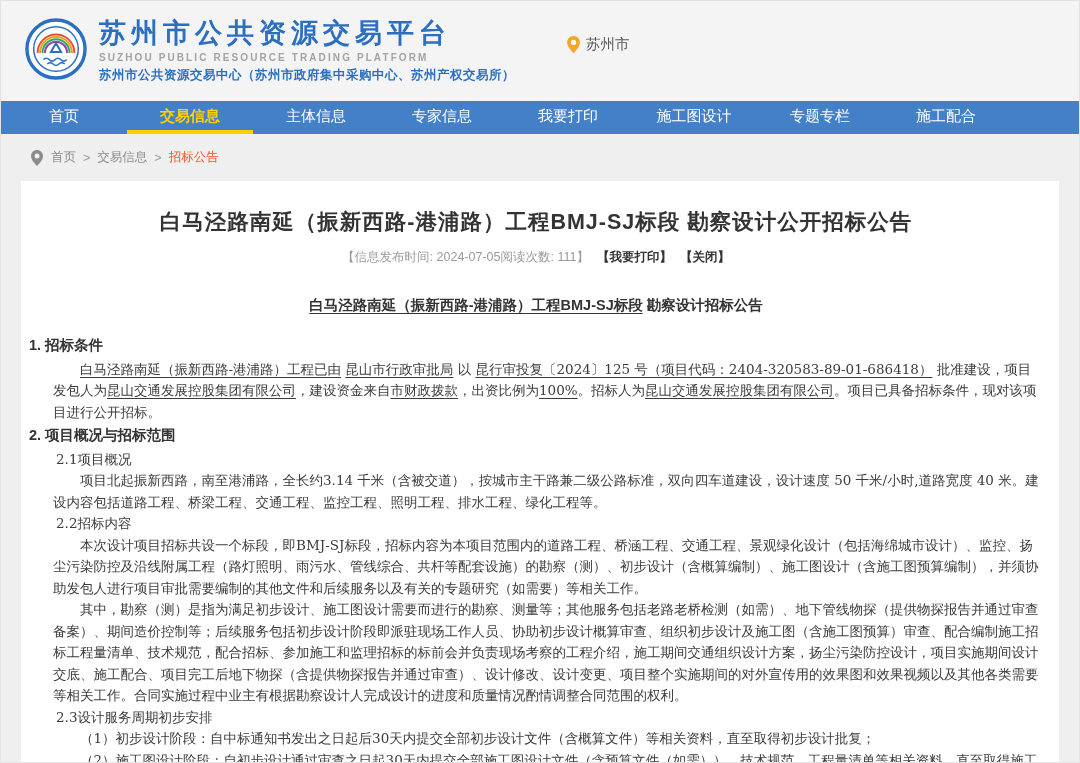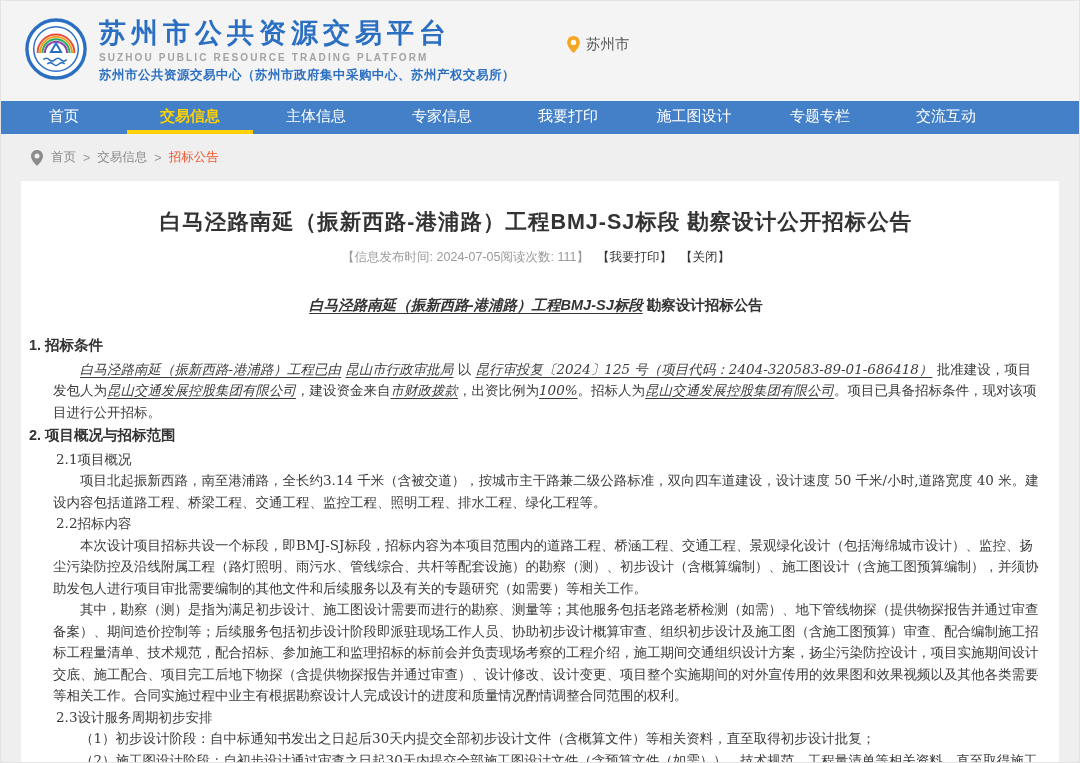--- a/index.html
+++ b/index.html
@@ -37,23 +37,23 @@
   .crumb { cursor:pointer; }
   .crumb.current { color:#f0562c; }
   .bc-pin { margin-right:8px; }
   
   .card {
     margin:0 20px; background:#ffffff; height:583px;
     padding:14px 16px 0 8px; overflow:hidden;
   }
   .page-title { text-align:center; font-size:21.5px; font-weight:bold; color:#333; letter-spacing:1px; margin-top:12px; }
   .meta-line { text-align:center; margin-top:13px; font-size:12.5px; color:#9a9a9a; }
-  .meta-action { color:#333; font-weight:normal; margin-left:8px; cursor:pointer; }
+  .meta-action { color:#333; font-weight:bold; margin-left:8px; cursor:pointer; }
   .doc-subtitle { text-align:center; margin-top:30px; font-size:14.5px; font-weight:bold; color:#333; }
-  .u { text-decoration:underline; text-underline-offset:3px;font-style:italic; }
+  .u { text-decoration:underline; text-underline-offset:3px; }
   .article { margin-top:20px; font-family:"DejaVu Serif","Liberation Serif",serif; font-size:13.5px; line-height:21.5px; color:#3b3b3b; }
   .sec-h { font-family:"Liberation Sans",sans-serif; font-size:14.5px; font-weight:600; color:#333; margin:2px 0 2px 0; }
   .sub-h { text-indent:2em; }
   .para { text-indent:2em;margin-left:24px; }
 </style>
 </head>
 <body>
 
 <header class="site-header">
   <div class="brand">
@@ -87,21 +87,21 @@
 </header>
 
 <nav class="main-nav">
   <div class="nav-item">首页</div>
   <div class="nav-item active">交易信息</div>
   <div class="nav-item">主体信息</div>
   <div class="nav-item">专家信息</div>
   <div class="nav-item">我要打印</div>
   <div class="nav-item">施工图设计</div>
   <div class="nav-item">专题专栏</div>
-  <div class="nav-item">交流互动</div>
+  <div class="nav-item">施工配合</div>
 </nav>
 
 <div class="breadcrumb">
   <svg class="bc-pin" width="12" height="16" viewBox="0 0 24 32">
     <path d="M12 0C5.4 0 0 5.4 0 12c0 9 12 20 12 20s12-11 12-20C24 5.4 18.6 0 12 0z" fill="#8c8c8c"></path>
     <circle cx="12" cy="12" r="5" fill="#f0f0f0"></circle>
   </svg>
   <span class="crumb">首页</span>
   <span class="sep">&gt;</span>
   <span class="crumb">交易信息</span>

